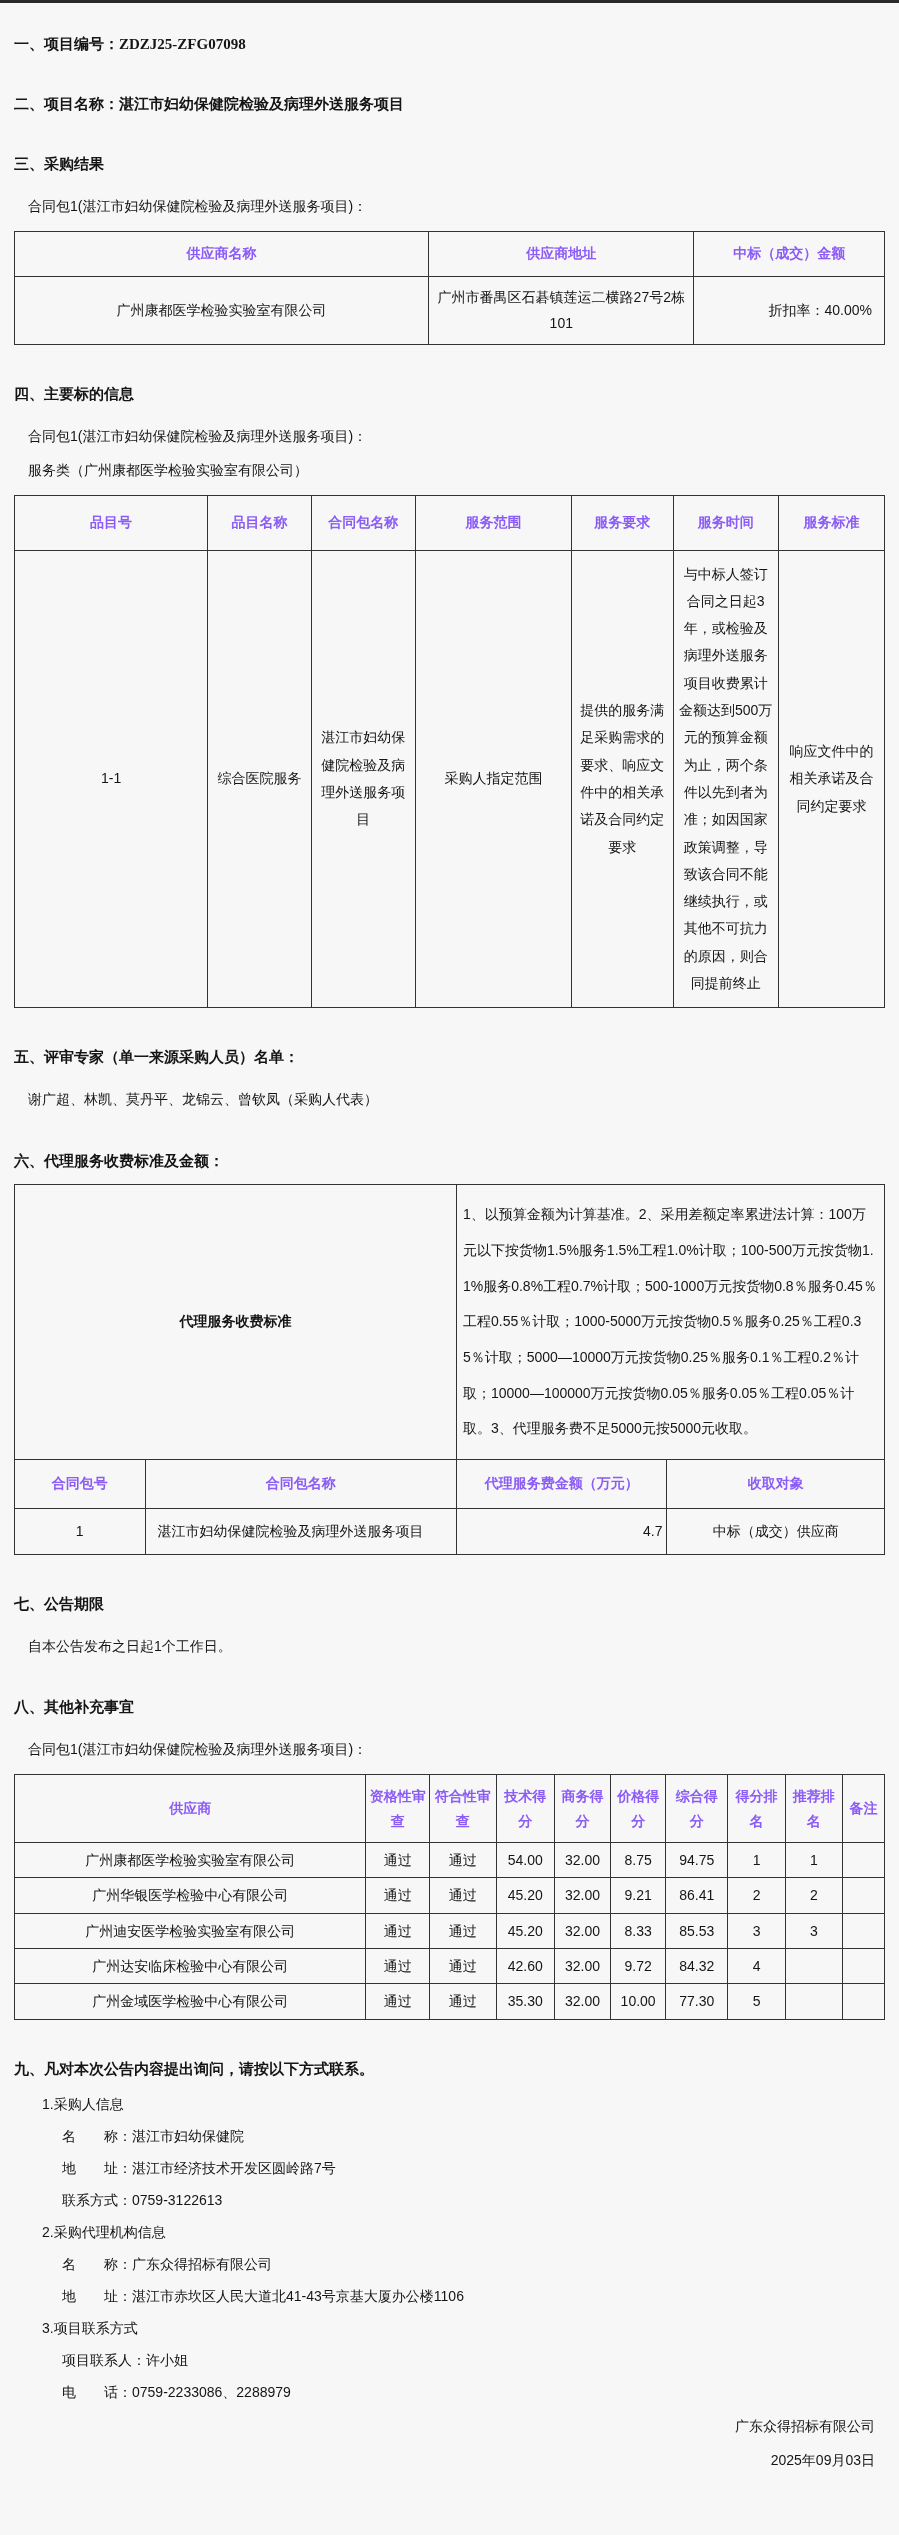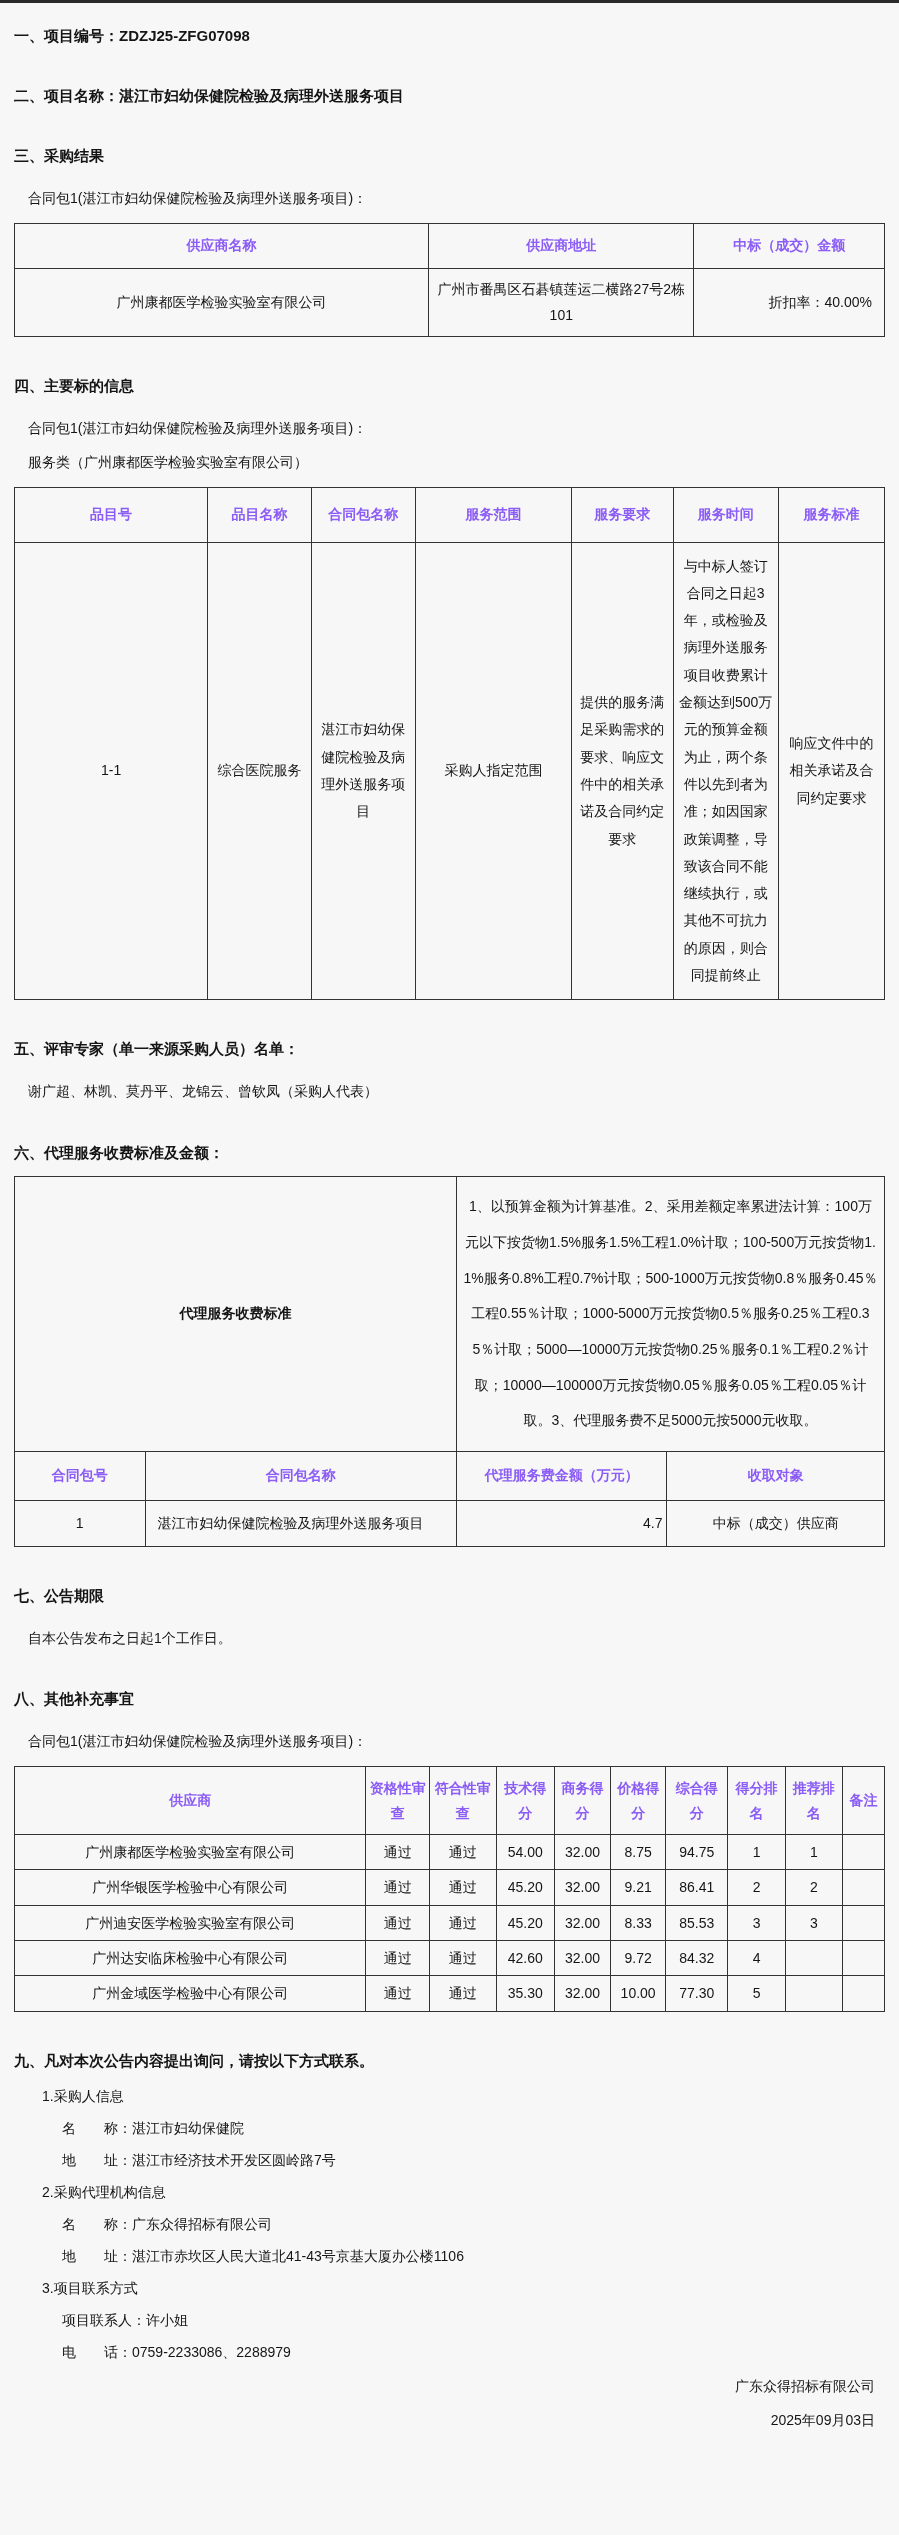--- a/index.html
+++ b/index.html
@@ -3,37 +3,37 @@
 <meta charset="utf-8">
 <style>
   html{background:#e9e9e9;}
   body{
     width:899px;min-height:2535px;box-sizing:border-box;margin:0;
     padding:0 14px 24px;background:#f7f7f7;color:#151515;
     font-family:"Liberation Sans","DejaVu Sans",sans-serif;font-size:14px;
   }
   .topbar{height:3px;background:#2a2a2a;margin:0 -14px;}
   .sec{font-size:15px;font-weight:bold;margin:38px 0 0;line-height:22px;}
-  .sec.first{margin-top:22px;}
+  .sec.first{margin-top:30px;font-family:Liberation Serif, serif;}
   .para{margin:20px 0 0;padding-left:14px;line-height:1.7;}
   .para.tight{margin-top:10px;}
   table{border-collapse:collapse;table-layout:fixed;width:100%;margin-top:12px;}
   th,td{border:1px solid #333;word-break:break-all;vertical-align:middle;}
   th{font-weight:bold;text-align:center;color:#8b5cf6;}
   td{text-align:center;}
 
   .result-table th{padding:13px 6px;}
   .result-table td{padding:7px 6px;line-height:1.9;}
   .result-table td:nth-child(3){text-align:right;padding-right:12px;}
 
   .subject-table th{padding:18px 4px;}
   .subject-table td{padding:10px 5px;line-height:1.95;}
 
   .fee-table .fee-label{font-weight:bold;}
-  .fee-table .fee-text{text-align:center;line-height:2.55;padding:12px 6px;}
+  .fee-table .fee-text{text-align:left;line-height:2.55;padding:12px 6px;}
   .fee-table th{padding:15px 6px;}
   .fee-table tbody[data-rows] td{padding:9px 6px;line-height:1.9;}
   .fee-table tbody[data-rows] td:nth-child(2){text-align:left;padding-left:12px;}
   .fee-table tbody[data-rows] td:nth-child(3){text-align:right;padding-right:4px;}
 
   .score-table th{padding:9px 3px;line-height:1.75;}
   .score-table td{padding:7px 3px;line-height:1.45;}
 
   .contact-block{margin-top:8px;}
   .contact-line{line-height:32px;}
@@ -243,20 +243,21 @@
       </tr>
     </tbody>
 </table>
 
 <h2 class="sec">九、凡对本次公告内容提出询问，请按以下方式联系。</h2>
 
 <div class="contact-block">
   <div class="contact-line lvl1">1.采购人信息</div>
   <div class="contact-line lvl2">名　　称：湛江市妇幼保健院</div>
   <div class="contact-line lvl2">地　　址：湛江市经济技术开发区圆岭路7号</div>
+  <div class="contact-line lvl2">联系方式：0759-3122613</div>
   <div class="contact-line lvl1">2.采购代理机构信息</div>
   <div class="contact-line lvl2">名　　称：广东众得招标有限公司</div>
   <div class="contact-line lvl2">地　　址：湛江市赤坎区人民大道北41-43号京基大厦办公楼1106</div>
   <div class="contact-line lvl1">3.项目联系方式</div>
   <div class="contact-line lvl2">项目联系人：许小姐</div>
   <div class="contact-line lvl2">电　　话：0759-2233086、2288979</div>
 </div>
 
 <div class="footer-line">广东众得招标有限公司</div>
 <div class="footer-line">2025年09月03日</div>

